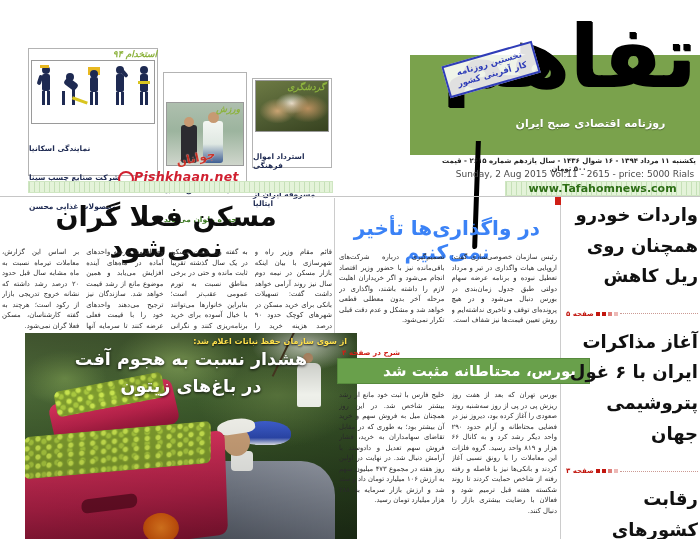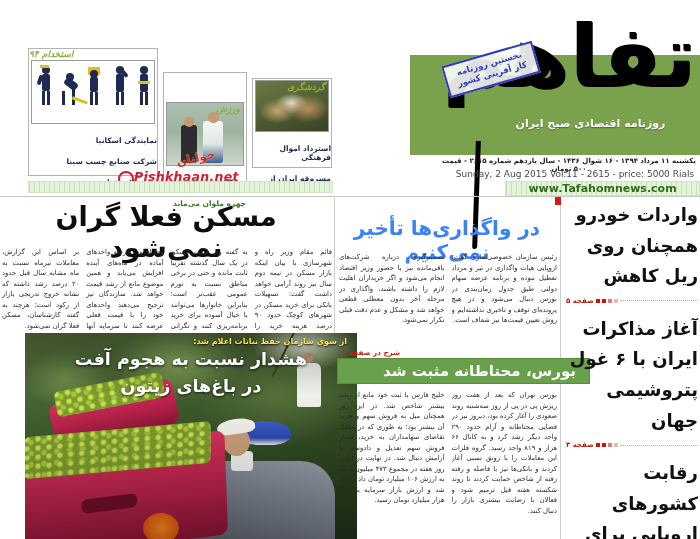--- a/index.html
+++ b/index.html
@@ -2,23 +2,23 @@
 <html lang="fa"><head>
 <meta charset="utf-8">
 <style>
   html,body{margin:0;padding:0;background:#fff;}
   #page{position:relative;width:700px;height:539px;background:#fff;overflow:hidden;
         font-family:"DejaVu Sans",sans-serif;}
   .abs{position:absolute;}
 
   
   .adbox{position:absolute;border:1px solid #b3b3b3;background:#fff;box-sizing:border-box;}
-  .ad-title{color:#8db33e;font-weight:bold;font-style:italic;font-size:9px;text-align:left;direction:rtl;}
+  .ad-title{color:#8db33e;font-weight:bold;font-style:italic;font-size:9px;text-align:right;direction:rtl;}
   .ad-img{border:1px solid #9a9a9a;margin:1px 2px;overflow:hidden;position:relative;background:#fff;}
-  .ad-line{color:#1e2a52;font-weight:bold;font-size:7.5px;text-align:right;direction:rtl;margin-top:12px;}
+  .ad-line{color:#1e2a52;font-weight:bold;font-size:7.5px;text-align:left;direction:rtl;margin-top:20px;}
   .sport-img{background:linear-gradient(180deg,#aebfae 0%,#9cb49e 45%,#cfd6cc 100%);}
   .fig{position:absolute;border-radius:3px;}
   .head{position:absolute;border-radius:50%;background:#c79a72;}
   .sport-stamp{position:absolute;color:#d02a1e;font-weight:bold;font-size:12px;transform:rotate(-12deg);
                text-shadow:0 0 1px #fff;direction:rtl;opacity:.9;}
   .tour-img{background:
       radial-gradient(26px 18px at 30% 60%,#caa473 0%,rgba(0,0,0,0) 70%),
       radial-gradient(30px 20px at 72% 55%,#b98f5e 0%,rgba(0,0,0,0) 70%),
       radial-gradient(22px 14px at 50% 45%,#efe8da 0%,rgba(0,0,0,0) 75%),
       linear-gradient(160deg,#6d7a44 0%,#4c5930 60%,#37421f 100%);}
@@ -82,21 +82,21 @@
   .priv-hl{position:absolute;left:336px;top:216px;width:222px;text-align:center;font-size:20px;font-weight:bold;
            color:#3b82f6;direction:rtl;letter-spacing:-.5px;}
   .greenbar{position:absolute;left:337px;top:358px;width:221px;height:26px;background:#69a04b;color:#fff;
             font-size:15px;font-weight:bold;text-align:center;line-height:26px;direction:rtl;
             box-shadow:inset 0 0 0 1px #578a3d;padding-left:32px;}
 
   
   .rail{position:absolute;left:566px;top:200px;width:132px;}
   .rail-item{margin-bottom:9px;}
   .rail-title{font-size:18px;font-weight:bold;color:#111;direction:rtl;text-align:right;line-height:1.7;}
-  .pagemark{display:flex;align-items:center;gap:2px;direction:ltr;margin-top:5px;}
+  .pagemark{display:flex;align-items:center;gap:2px;direction:ltr;margin-top:18px;}
   .pagemark .txt{color:#c2160e;font-size:7px;font-weight:bold;white-space:nowrap;direction:rtl;}
   .pagemark .sq{width:4px;height:4px;background:#c2160e;flex:0 0 auto;}
   .pagemark .sq.f1{opacity:.55}.pagemark .sq.f2{opacity:.3}
   .pagemark .dots{flex:1;border-top:1px dotted #cc9a94;height:0;}
 </style>
 </head>
 <body>
 
 <div id="page">
 

